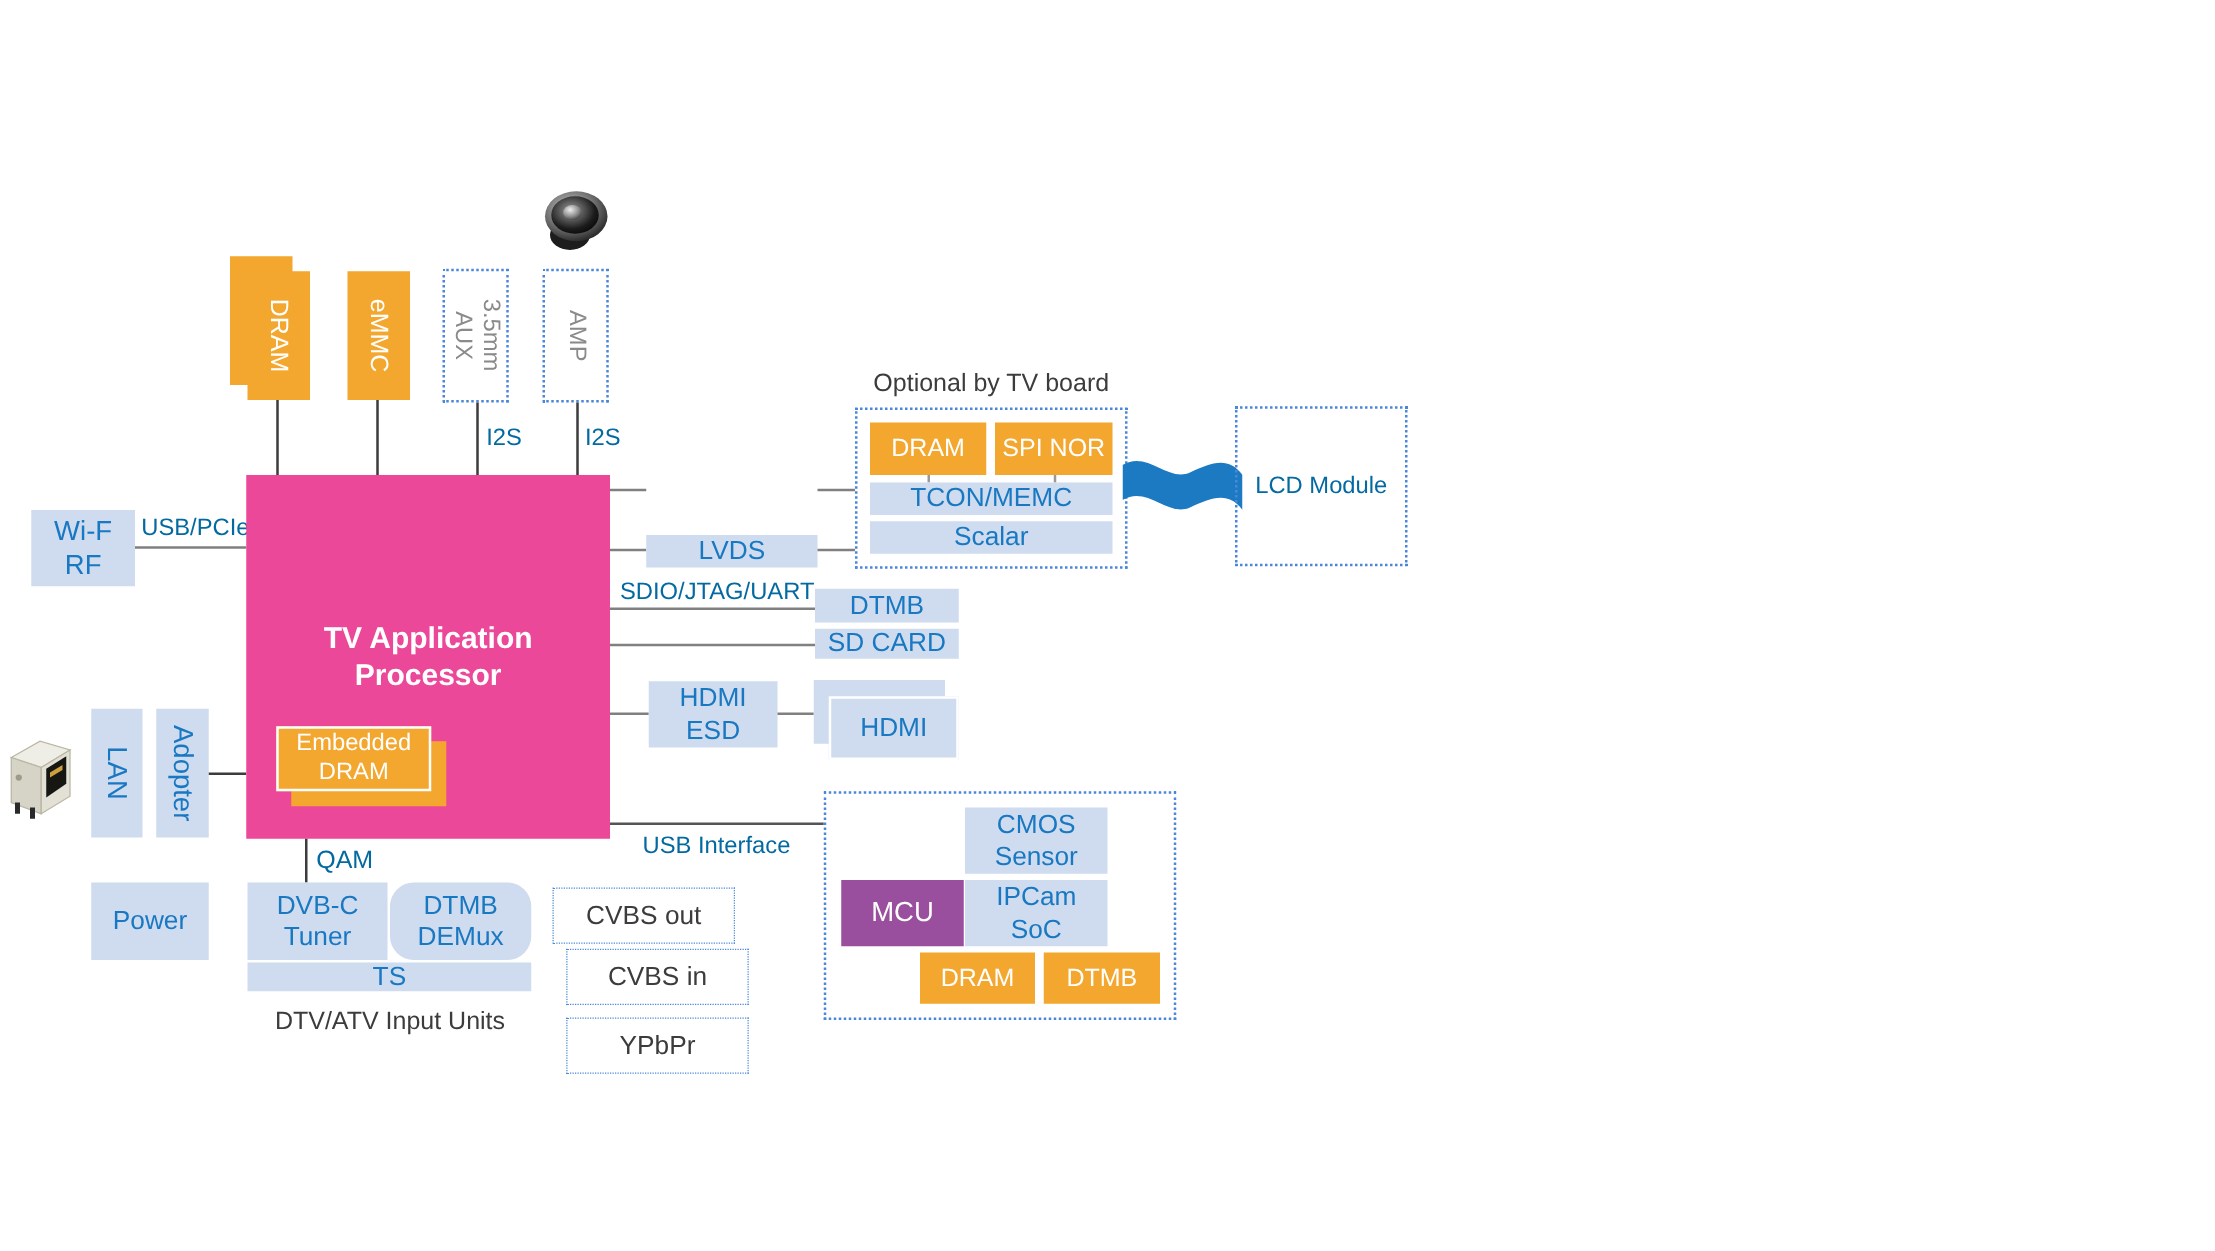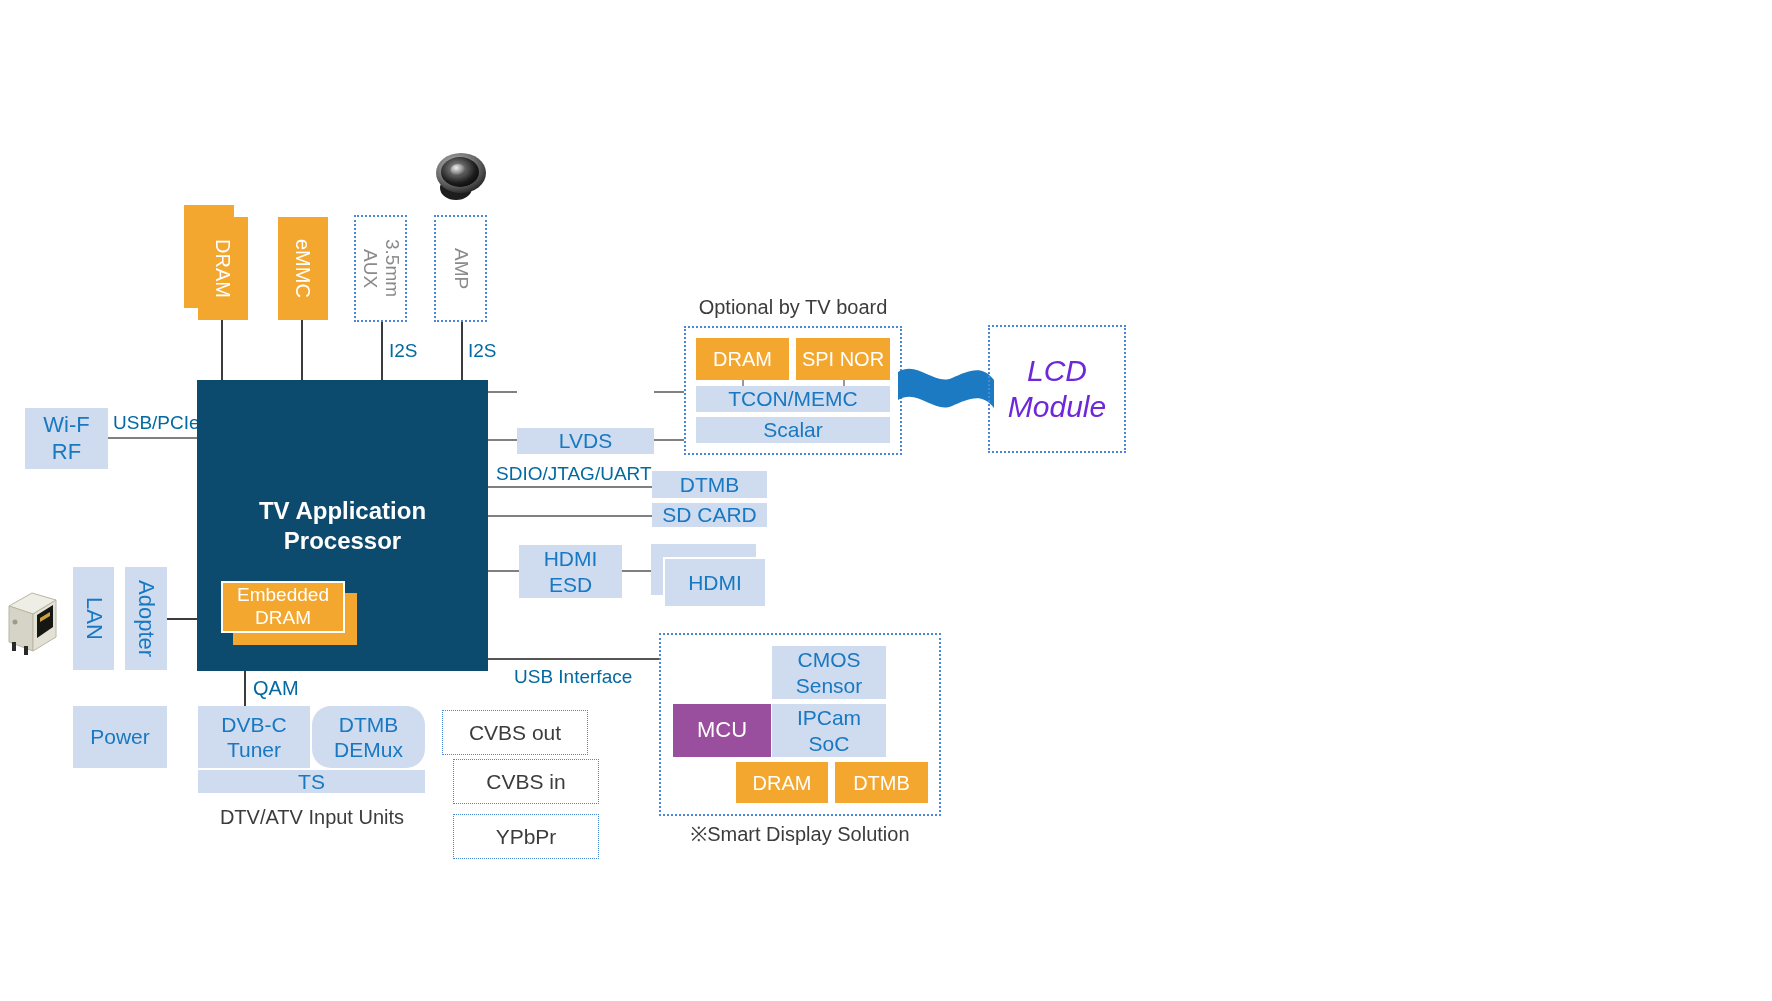--- a/index.html
+++ b/index.html
@@ -11,21 +11,21 @@
   .blt{background:#CFDBEE;color:#1878C2;font-size:21px;}
   .org{background:#F3A72F;color:#ffffff;font-size:20px;}
   .purp{background:#9A4E9E;color:#ffffff;font-size:22px;}
   .dot-gray{border:2px dotted #4B87D9;color:#8A8A8A;font-size:19px;background:#fff;}
   .dot-dark{border:2px dotted #4B87D9;color:#3C3C3C;font-size:21px;background:#fff;}
   .vert{writing-mode:vertical-rl;}
   .lbl{color:#0369a1;font-size:19px;white-space:pre-line;text-align:center;}
   .cap{color:#3C3C3C;font-size:20px;text-align:center;white-space:pre-line;}
   .hline{height:2px;background:#808080;}
   .vline{width:2px;background:#3C3C3C;}
-  .proc{background:#0c4a6e;}
+  .proc{background:#ec4899;}
   .proc-title{position:absolute;left:0;top:116px;width:100%;text-align:center;color:#ffffff;
               font-size:24px;font-weight:bold;line-height:1.25;white-space:pre-line;}
   .wborder{border:2px solid #ffffff;}
   svg{display:block;}
 </style>
 </head>
 <body>
 
 <div id="stage">
 
@@ -130,21 +130,21 @@
   <div class="abs" style="left:843px;top:380px;width:2px;height:6px;background:#999;"></div>
   <div class="abs cell blt" style="left:696px;top:386px;width:194px;height:26px;">TCON/MEMC</div>
   <div class="abs cell blt" style="left:696px;top:417px;width:194px;height:26px;">Scalar</div>
 
   <div class="abs" style="left:898px;top:356px;width:96px;height:62px;">
     <svg width="96" height="62" viewBox="0 0 96 62">
       <path d="M0,16 C20,4 36,30 54,22 C70,15 84,8 96,24 L96,52 C84,36 70,43 54,50 C36,58 20,32 0,44 Z" fill="#1B7AC1"></path>
     </svg>
   </div>
 
-  <div class="abs cell" style="left:988px;top:325px;width:138px;height:128px;border:2px dotted #4B87D9;color:#6d28d9;font-size:30px;font-style:italic;">LCD Module</div>
+  <div class="abs cell" style="left:988px;top:325px;width:138px;height:128px;border:2px dotted #4B87D9;color:#0369a1;font-size:19px;">LCD Module</div>
 
   <div class="abs vline" style="left:244px;top:671px;height:35px;"></div>
   <div class="abs lbl" style="left:253px;top:677px;font-size:20px;">QAM</div>
   <div class="abs cell blt" style="left:198px;top:706px;width:112px;height:62px;">DVB-C
 Tuner</div>
   <div class="abs cell blt" style="left:312px;top:706px;width:113px;height:62px;border-radius:19px;">DTMB
 DEMux</div>
   <div class="abs cell blt" style="left:198px;top:770px;width:227px;height:23px;">TS</div>
   <div class="abs cap" style="left:192px;top:806px;width:240px;">DTV/ATV Input Units</div>
 
@@ -153,15 +153,14 @@
   <div class="abs cell dot-dark" style="left:453px;top:814px;width:146px;height:45px;border-width:1.5px;">YPbPr</div>
 
   <div class="abs" style="left:659px;top:633px;width:282px;height:183px;border:2px dotted #4B87D9;"></div>
   <div class="abs cell blt" style="left:772px;top:646px;width:114px;height:53px;">CMOS
 Sensor</div>
   <div class="abs cell purp" style="left:673px;top:704px;width:98px;height:53px;">MCU</div>
   <div class="abs cell blt" style="left:772px;top:704px;width:114px;height:53px;">IPCam
 SoC</div>
   <div class="abs cell org" style="left:736px;top:762px;width:92px;height:41px;">DRAM</div>
   <div class="abs cell org" style="left:835px;top:762px;width:93px;height:41px;">DTMB</div>
-  <div class="abs cap" style="left:659px;top:820px;width:282px;">※Smart Display Solution</div>
 
 </div>
 
 </body></html>

